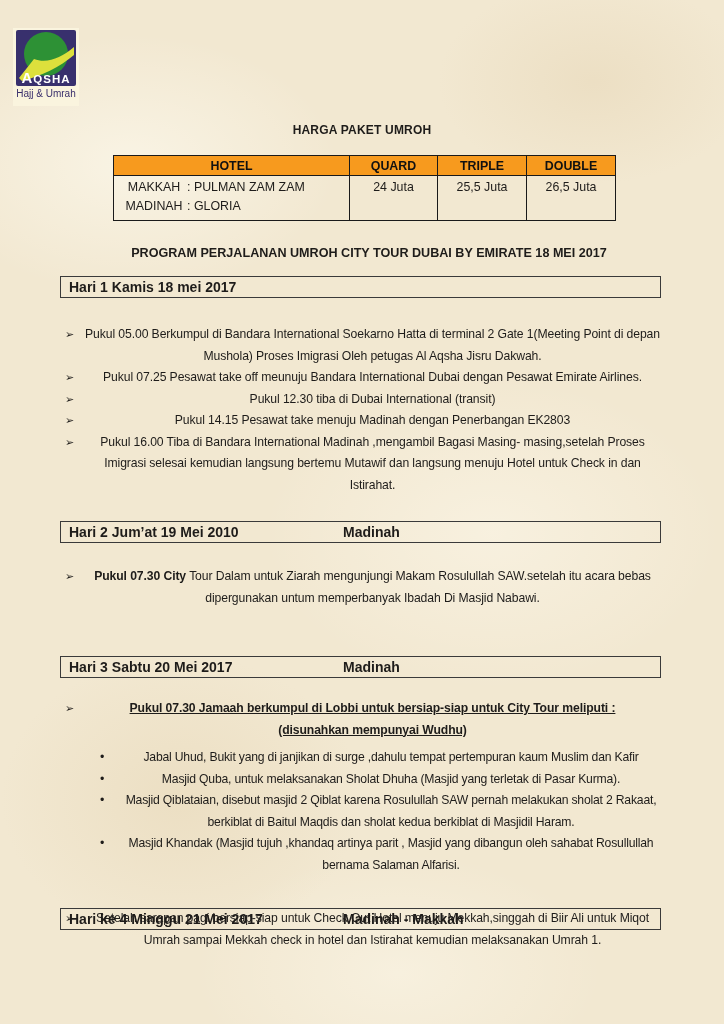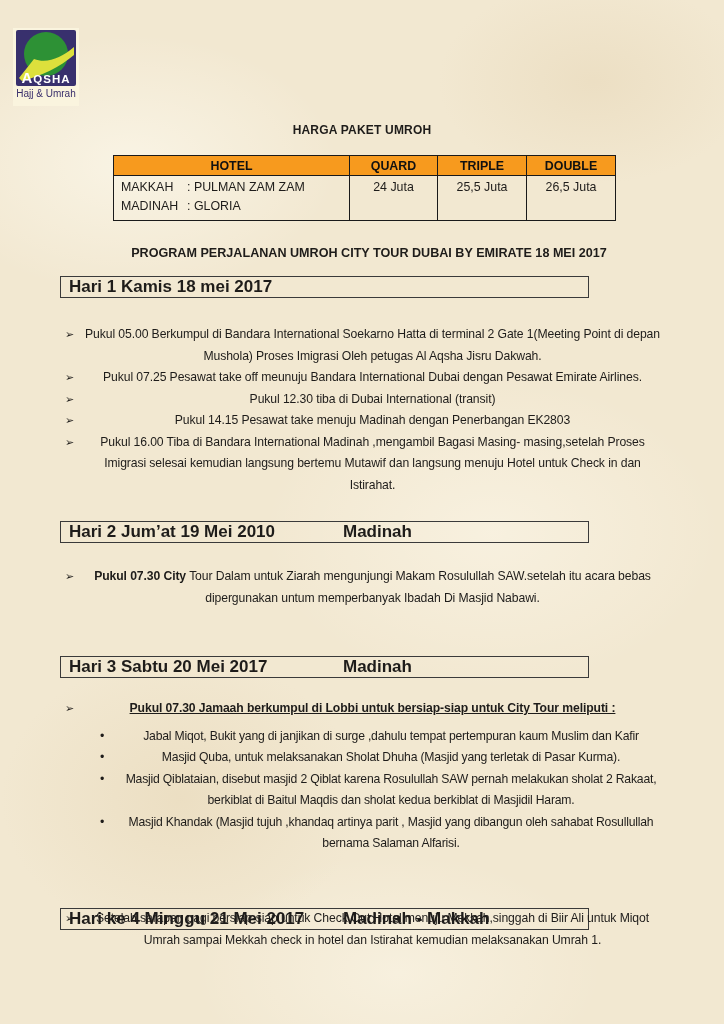--- a/index.html
+++ b/index.html
@@ -41,26 +41,26 @@
 
   
   .price-table {
     position:absolute; left:113px; top:155px; width:502px;
     border-collapse:collapse; table-layout:fixed;
   }
   .price-table th, .price-table td { border:1px solid #1a1a1a; font-size:12.4px;margin-left:36px; }
   .price-table th { font-weight:700; padding:3px 0 2px; text-align:center; color:#111; }
   .price-table td { vertical-align:top; padding-top:2px; text-align:center; line-height:19px; }
   td.hotel-cell { text-align:left; padding:2px 7px 4px; }
-  .hotel-city { display:inline-block; width:66px; }
+  .hotel-city { display:inline-block; width:66px;text-align:center; }
 
   
   .day-bar {
-    position:absolute; left:60px; width:529px; height:22px;
-    border:1px solid #3a3a3a; font-weight:700; font-size:17px; line-height:20px;
+    position:absolute; left:60px; width:601px; height:22px;
+    border:1px solid #3a3a3a; font-weight:700; font-size:14px; line-height:20px;
   }
   .day-label { padding-left:8px; }
   .day-route { position:absolute; left:282px; top:0; white-space:pre; }
 
   
   .day-list { position:absolute; left:60px; width:602px; font-size:12.2px; line-height:21.5px; letter-spacing:-0.1px; }
   .li { display:flex; }
   .li .m { flex:0 0 23px; padding-left:5px; font-size:11px; }
   .li .t { flex:1;text-align:center; }
   .bold-item { font-weight:700;text-decoration:underline; }
@@ -155,26 +155,27 @@
 
   <div class="day-bar" style="top:656px">
     <span class="day-label">Hari 3 Sabtu 20 Mei 2017</span>
     <span class="day-route">Madinah</span>
   </div>
   <div class="day-list" style="top:698px">
     <div class="li">
       <span class="m">➢</span>
       <span class="t bold-item">
         <span class="blk">Pukul 07.30 Jamaah berkumpul di Lobbi untuk bersiap-siap untuk City Tour meliputi :</span>
+        <span class="blk">(disunahkan mempunyai Wudhu)</span>
       </span>
     </div>
     <div class="sub-list">
       <div class="li">
         <span class="m">•</span>
-        <span class="t">Jabal Miqot, Bukit yang di janjikan di surge ,dahulu tempat pertempuran kaum Muslim dan Kafir</span>
+        <span class="t">Jabal Uhud, Bukit yang di janjikan di surge ,dahulu tempat pertempuran kaum Muslim dan Kafir</span>
       </div>
       <div class="li">
         <span class="m">•</span>
         <span class="t">Masjid Quba, untuk melaksanakan Sholat Dhuha (Masjid yang terletak di Pasar Kurma).</span>
       </div>
       <div class="li">
         <span class="m">•</span>
         <span class="t">Masjid Qiblataian, disebut masjid 2 Qiblat karena Rosulullah SAW pernah melakukan sholat 2 Rakaat, berkiblat di Baitul Maqdis dan sholat kedua berkiblat di Masjidil Haram.</span>
       </div>
       <div class="li">

